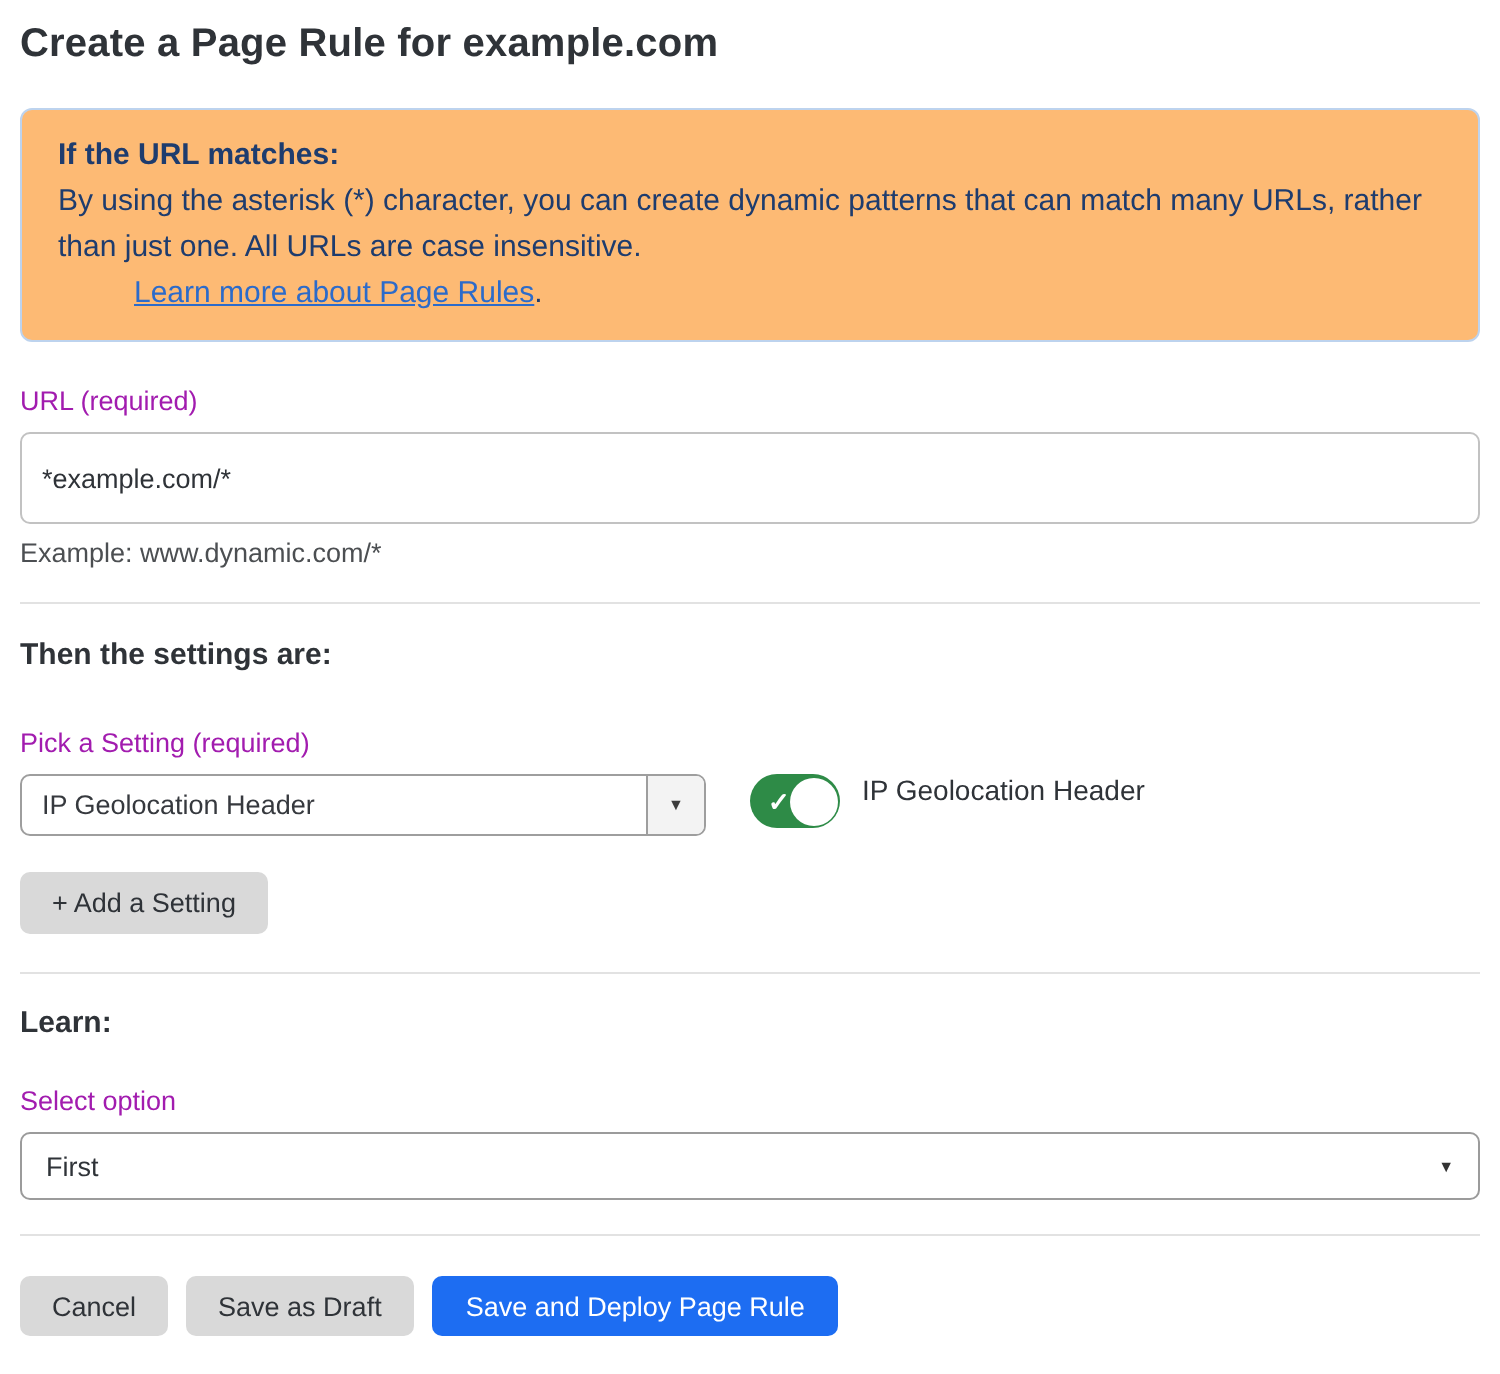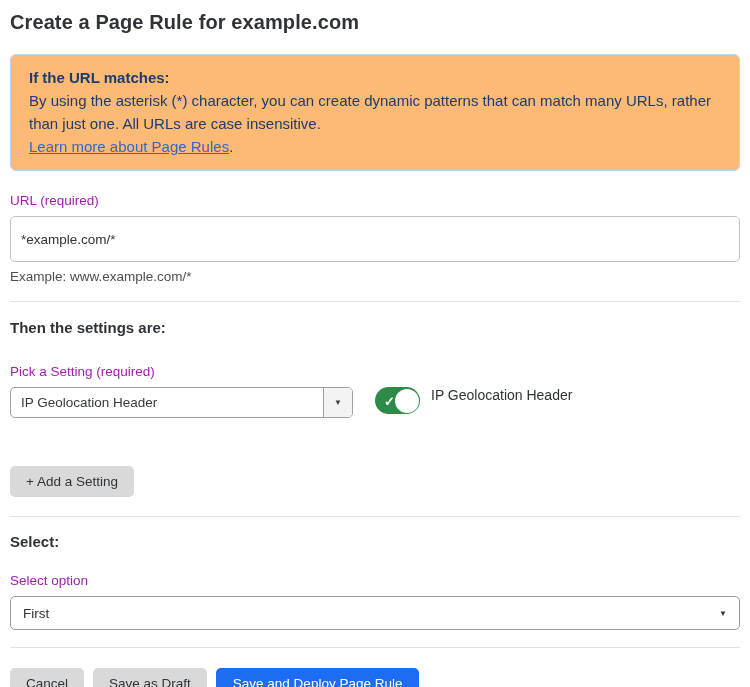--- a/index.html
+++ b/index.html
@@ -29,20 +29,21 @@
     color: #1e3c6e;
     font-size: 15px;
     line-height: 23px;
   }
   .info-heading { font-weight: bold; }
   .info-body { }
   .info-link {
     color: #2c6bca;
     text-decoration: underline;
     cursor: pointer;
+    margin-left: 38px;
   }
   .info-link-suffix { color: #1e3c6e; }
 
   .field-label {
     font-size: 13.5px;
     color: #a21caf;
     margin: 22px 0 8px 0;
   }
   .text-input {
     width: 100%;
@@ -145,21 +146,21 @@
     background: #d9d9d9;
     border: none;
     border-radius: 5px;
     padding: 0 16px;
     height: 30px;
     font-size: 13.5px;
     color: #2f3338;
     font-family: inherit;
     cursor: pointer;
   }
-  .add-setting-btn { margin-top: 48px; height: 31px; }
+  .add-setting-btn { margin-top: 18px; height: 31px; }
 
   .big-select {
     width: 100%;
     height: 31px;
     border: 1px solid #9b9b9b;
     border-radius: 5px;
     display: flex;
     align-items: center;
     justify-content: space-between;
     padding: 16px 12px;
@@ -203,21 +204,21 @@
   <div class="info-box">
     <div class="info-heading">If the URL matches:</div>
     <div class="info-body">By using the asterisk (*) character, you can create dynamic patterns that can match many URLs, rather than just one. All URLs are case insensitive.</div>
     <div>
       <a class="info-link">Learn more about Page Rules</a><span class="info-link-suffix">.</span>
     </div>
   </div>
 
   <div class="field-label">URL (required)</div>
   <input class="text-input" type="text" value="*example.com/*" style="">
-  <div class="helper-text">Example: www.example.com/*</div>
+  <div class="helper-text">Example: www.dynamic.com/*</div>
 
   <hr class="divider">
 
   <div class="section-heading">Then the settings are:</div>
 
   <div class="field-label mt-section">Pick a Setting (required)</div>
 
   <div class="setting-row">
     <div class="combo">
       <div class="combo-value">IP Geolocation Header</div>
@@ -229,21 +230,21 @@
       <span class="toggle-check">✓</span>
       <span class="toggle-knob"></span>
     </div>
     <div class="toggle-label">IP Geolocation Header</div>
   </div>
 
   <button class="gray-btn add-setting-btn">+ Add a Setting</button>
 
   <hr class="divider" style="margin-top:19px; margin-bottom:16px;">
 
-  <div class="section-heading">Select:</div>
+  <div class="section-heading">Learn:</div>
 
   <div class="field-label mt-label-sm">Select option</div>
 
   <div class="big-select">
     <span>First</span>
     <span class="select-arrow">▼</span>
   </div>
 
 
   <hr class="divider">

